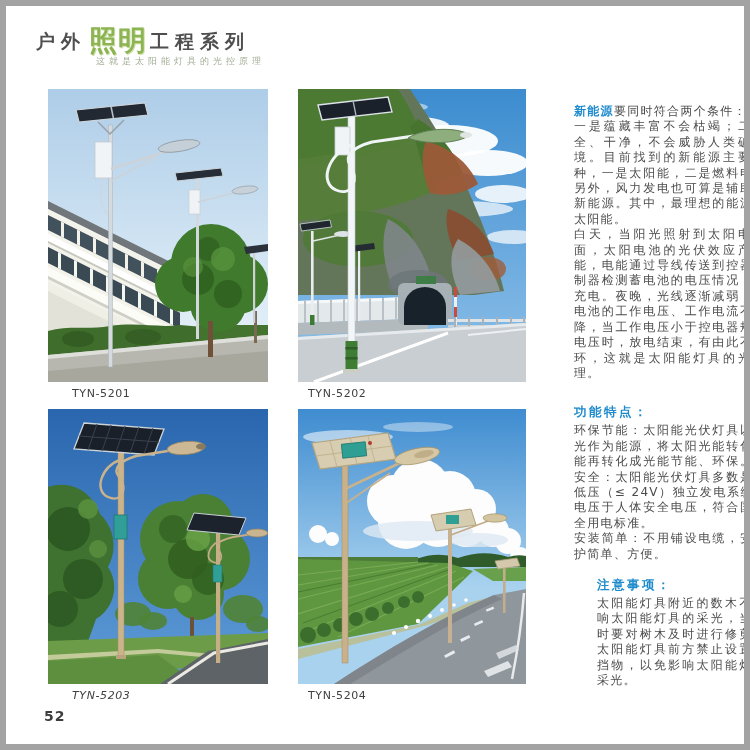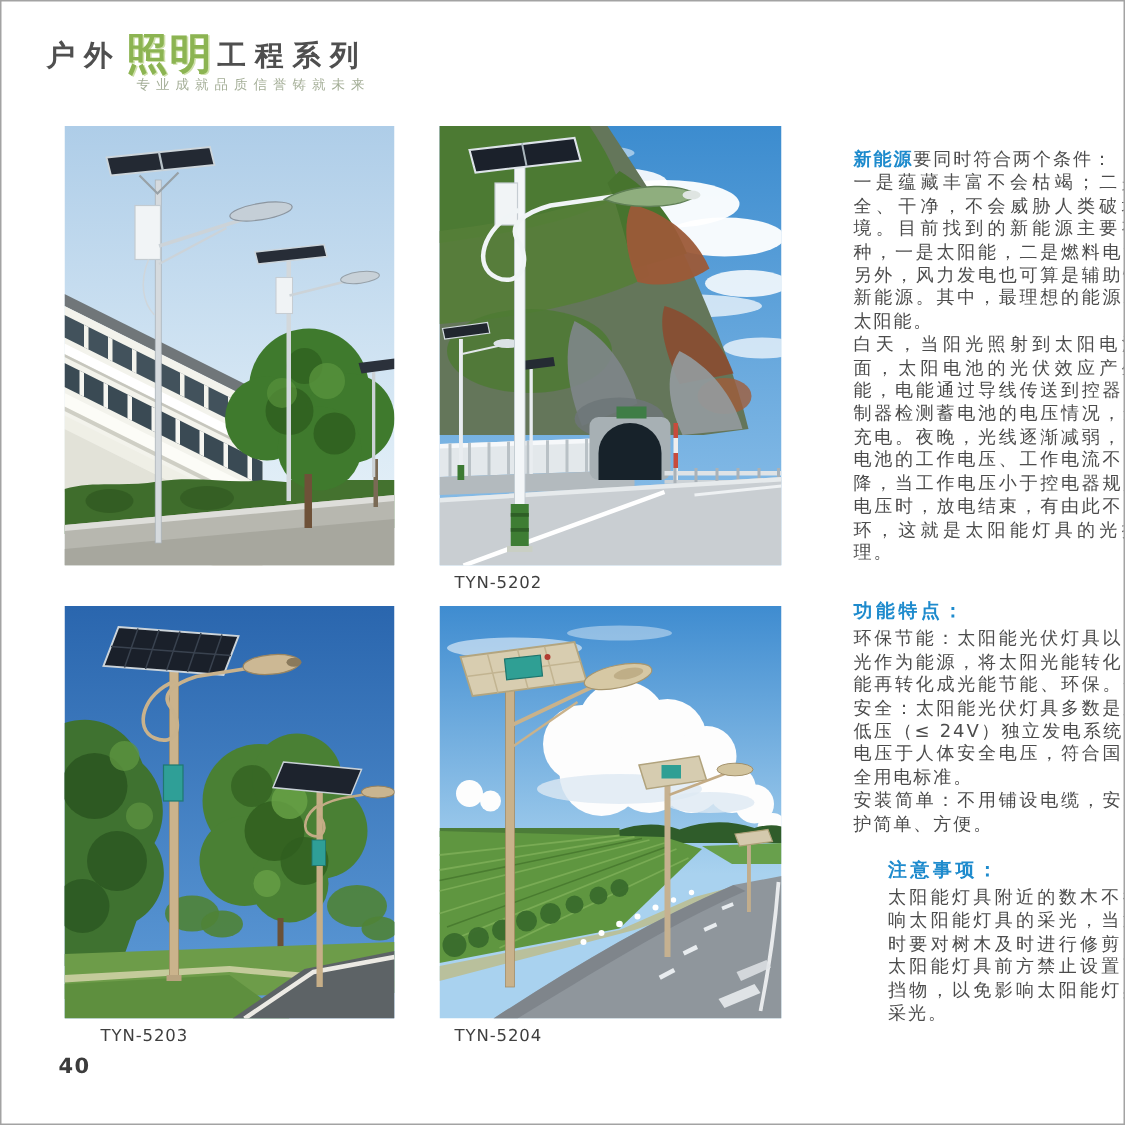--- a/index.html
+++ b/index.html
@@ -1,32 +1,32 @@
 <!DOCTYPE html>
 <html style="--heading-blue: #1e8bcd; --title-green: #8cb452; --body-text: #4c4c4c;"><head>
 <meta charset="utf-8">
 <style>
   html,body{margin:0;padding:0;background:#fafafa;}
   .page{
     position:relative;width:750px;height:750px;margin:0 auto;
-    background:#ffffff;border:1px solid #a3a3a3;box-sizing:border-box;
+    background:#ffffff;border:6px solid #a3a3a3;box-sizing:border-box;
     font-family:"DejaVu Sans",sans-serif;overflow:hidden;
   }
   
   .title{position:absolute;left:30px;top:16px;white-space:nowrap;}
   .t-gray{font-size:19px;color:#4f4f4f;font-weight:600;letter-spacing:6px;vertical-align:baseline;}
   .t-green{font-size:28px;color:var(--title-green,#8cb452);font-weight:bold;
     font-family:"DejaVu Serif",serif;letter-spacing:1px;margin:0 3px;
     text-shadow:1px 1px 0 #cfe0ab;vertical-align:-2px;}
   .tagline{position:absolute;left:90px;top:49px;font-size:9px;color:#a4ae97;letter-spacing:4px;}
   
   .fig{position:absolute;margin:0;padding:0;}
   #f1{left:42px;top:83px;width:220px;}
   #f2{left:292px;top:83px;width:200px;}
-  #f3{left:42px;top:403px;width:220px;}
+  #f3{left:42px;top:403px;width:220px;font-style:italic;}
   #f4{left:292px;top:403px;width:256px;}
   .photo svg{display:block;}
   .caption{font-size:11px;color:#3f3f3f;letter-spacing:.6px;margin-top:5px;font-weight:500;}
   .cap-l{margin-left:24px;}
   .cap-r{margin-left:10px;}
   
   .aside{position:absolute;left:568px;top:98px;width:207px;
     font-size:12px;line-height:15.4px;letter-spacing:1.3px;
     color:var(--body-text,#4c4c4c);text-align:justify;}
   .aside p{margin:0;}
@@ -40,21 +40,21 @@
     color:#3c3c3c;letter-spacing:1px;}
 </style>
 </head>
 <body>
 
 <div class="page">
 
   <div class="title">
     <span class="t-gray">户外</span><span class="t-green">照明</span><span class="t-gray">工程系列</span>
   </div>
-  <div class="tagline">专业成就品质信誉铸就未来</div>
+  <div class="tagline">这就是太阳能灯具的光控原理</div>
 
   <figure class="fig" id="f1">
     <div class="photo">
       <svg width="220" height="293" viewBox="0 0 220 293">
         <defs>
           <linearGradient id="sky1" x1="0" y1="0" x2="0" y2="1">
             <stop offset="0" stop-color="#aecde8"></stop>
               <stop offset=".72" stop-color="#dcebf6"></stop>
               <stop offset="1" stop-color="#e9f2f8"></stop>
           </linearGradient>
@@ -134,20 +134,21 @@
           <rect x="141" y="101" width="11" height="24" fill="#f0f3f5" stroke="#c6cdd3" stroke-width=".7"></rect>
           <path d="M150,113 L194,102" stroke="#ccd3d8" stroke-width="1.6"></path>
           <ellipse cx="197" cy="101" rx="13" ry="3.8" fill="#c8d1d8" stroke="#96a0a8" stroke-width=".7" transform="rotate(-7 197 101)"></ellipse>
         </g>
         <g>
           <polygon points="196,158 220,155 220,162 198,165" fill="#2b313b"></polygon>
           <rect x="205" y="164" width="2.2" height="70" fill="#ccd2d6"></rect>
         </g>
       </svg>
     </div>
+    <figcaption class="caption cap-l">TYN-5201</figcaption>
   </figure>
 
   <figure class="fig" id="f2">
     <div class="photo">
       <svg width="228" height="293" viewBox="0 0 228 293">
         <defs>
           <linearGradient id="sky2" x1="0" y1="0" x2="0" y2="1">
             <stop offset="0" stop-color="#3c8ccf"></stop>
               <stop offset="1" stop-color="#90c2ea"></stop>
           </linearGradient>
@@ -430,15 +431,15 @@
       <p>安装简单：不用铺设电缆，安装维护简单、方便。</p>
     </section>
 
     <section class="sec" id="sec3">
       <h3 class="sec-h">注意事项：</h3>
       <p>太阳能灯具附近的数木不得影响太阳能灯具的采光，当遮挡时要对树木及时进行修剪。在太阳能灯具前方禁止设置高遮挡物，以免影响太阳能灯具的采光。</p>
     </section>
 
   </div>
 
-  <div class="pagenum">40</div>
+  <div class="pagenum">52</div>
 
 </div>
 
 </body></html>

